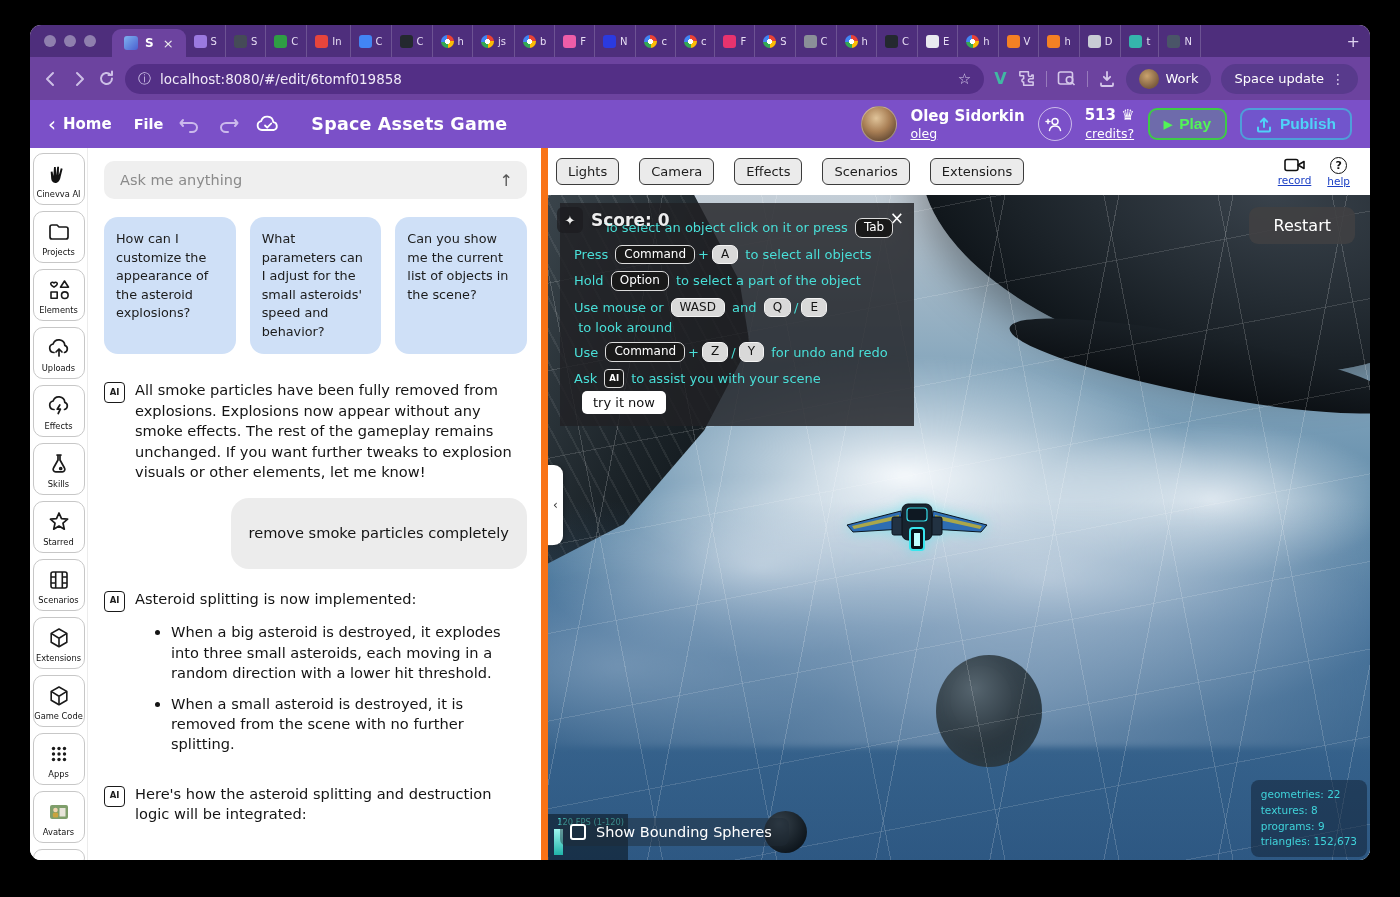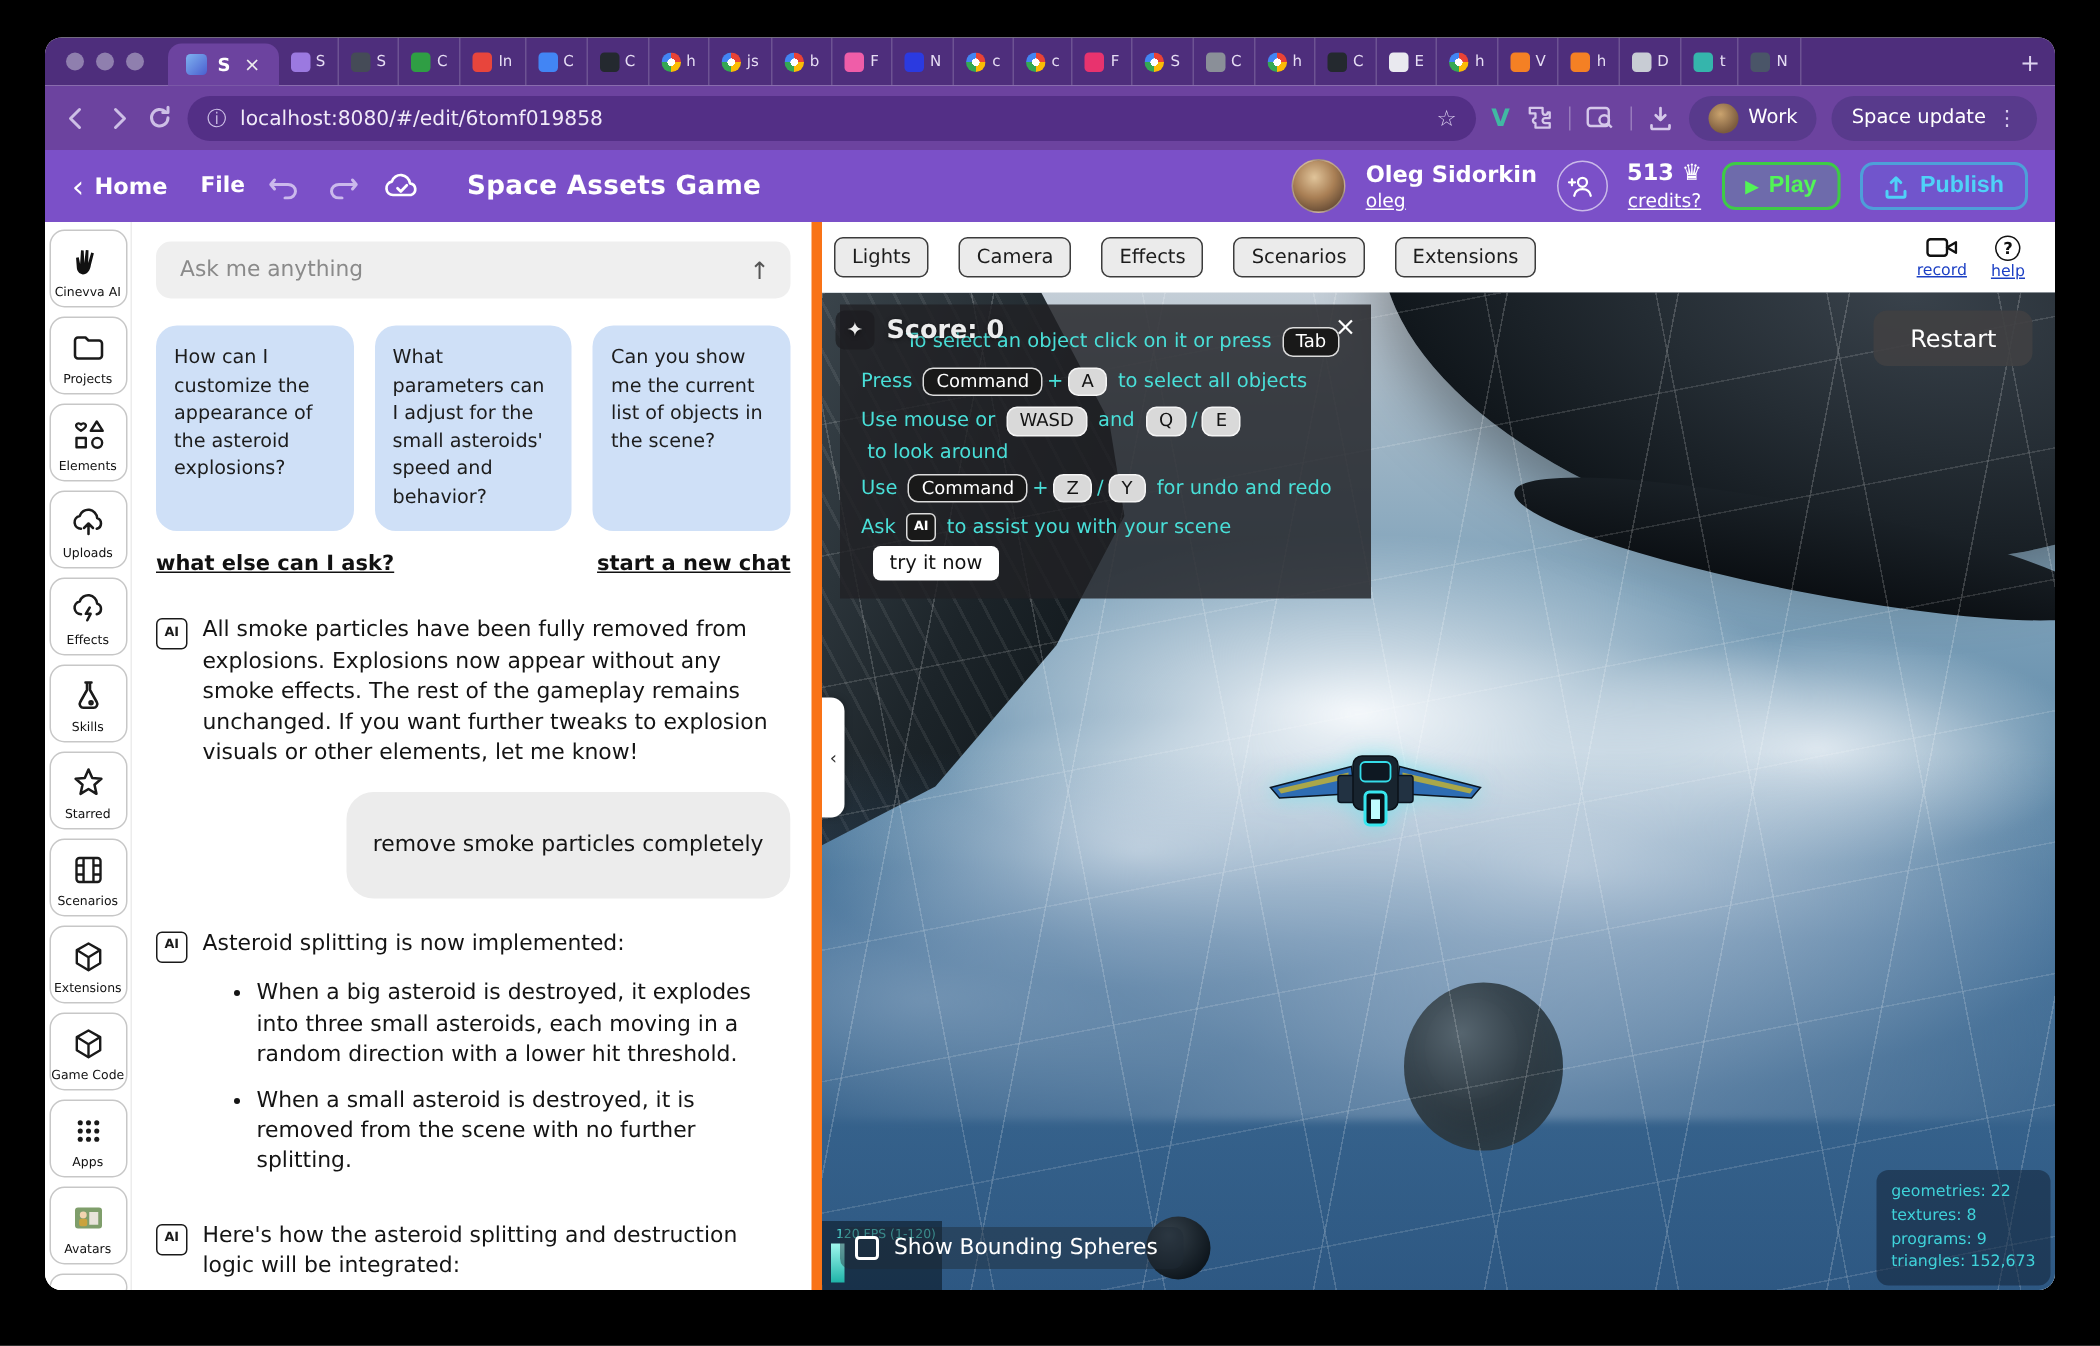--- a/index.html
+++ b/index.html
@@ -498,24 +498,20 @@
     <div class="chat">
       <div class="askrow">
         <input placeholder="Ask me anything" style="">
         <span class="sendup">↑</span>
       </div>
       <div class="cards" id="sugg-cards">
             <div class="sug">How can I customize the appearance of the asteroid explosions?</div>
             <div class="sug">What parameters can I adjust for the small asteroids' speed and behavior?</div>
             <div class="sug">Can you show me the current list of objects in the scene?</div>
           </div>
-      <div class="chatlinks">
-        <span>what else can I ask?</span>
-        <span>start a new chat</span>
-      </div>
       <div class="msgs" id="chat-messages">
             <div class="mrow">
               <span class="aichip">AI</span>
               <div class="mbody">
                 <p>All smoke particles have been fully removed from explosions. Explosions now appear without any smoke effects. The rest of the gameplay remains unchanged. If you want further tweaks to explosion visuals or other elements, let me know!</p>
               </div>
             </div>
             <div class="urow">
               <div class="ubbl">remove smoke particles completely</div>
             </div>
@@ -596,20 +592,25 @@
                 <div class="tt-line first">
                   <span class="tt-t">To select an object click on it or press </span>
                   <span class="tt-key dark">Tab</span>
                 </div>
                 <div class="tt-line">
                   <span class="tt-t">Press </span>
                   <span class="tt-key dark">Command</span>
                   <span class="tt-t">+</span>
                   <span class="tt-key light">A</span>
                   <span class="tt-t"> to select all objects</span>
+                </div>
+                <div class="tt-line">
+                  <span class="tt-t">Hold </span>
+                  <span class="tt-key dark">Option</span>
+                  <span class="tt-t"> to select a part of the object</span>
                 </div>
                 <div class="tt-line">
                   <span class="tt-t">Use mouse or </span>
                   <span class="tt-key light">WASD</span>
                   <span class="tt-t"> and </span>
                   <span class="tt-key light">Q</span>
                   <span class="tt-t">/</span>
                   <span class="tt-key light">E</span>
                   <span class="tt-t"> to look around</span>
                 </div>

